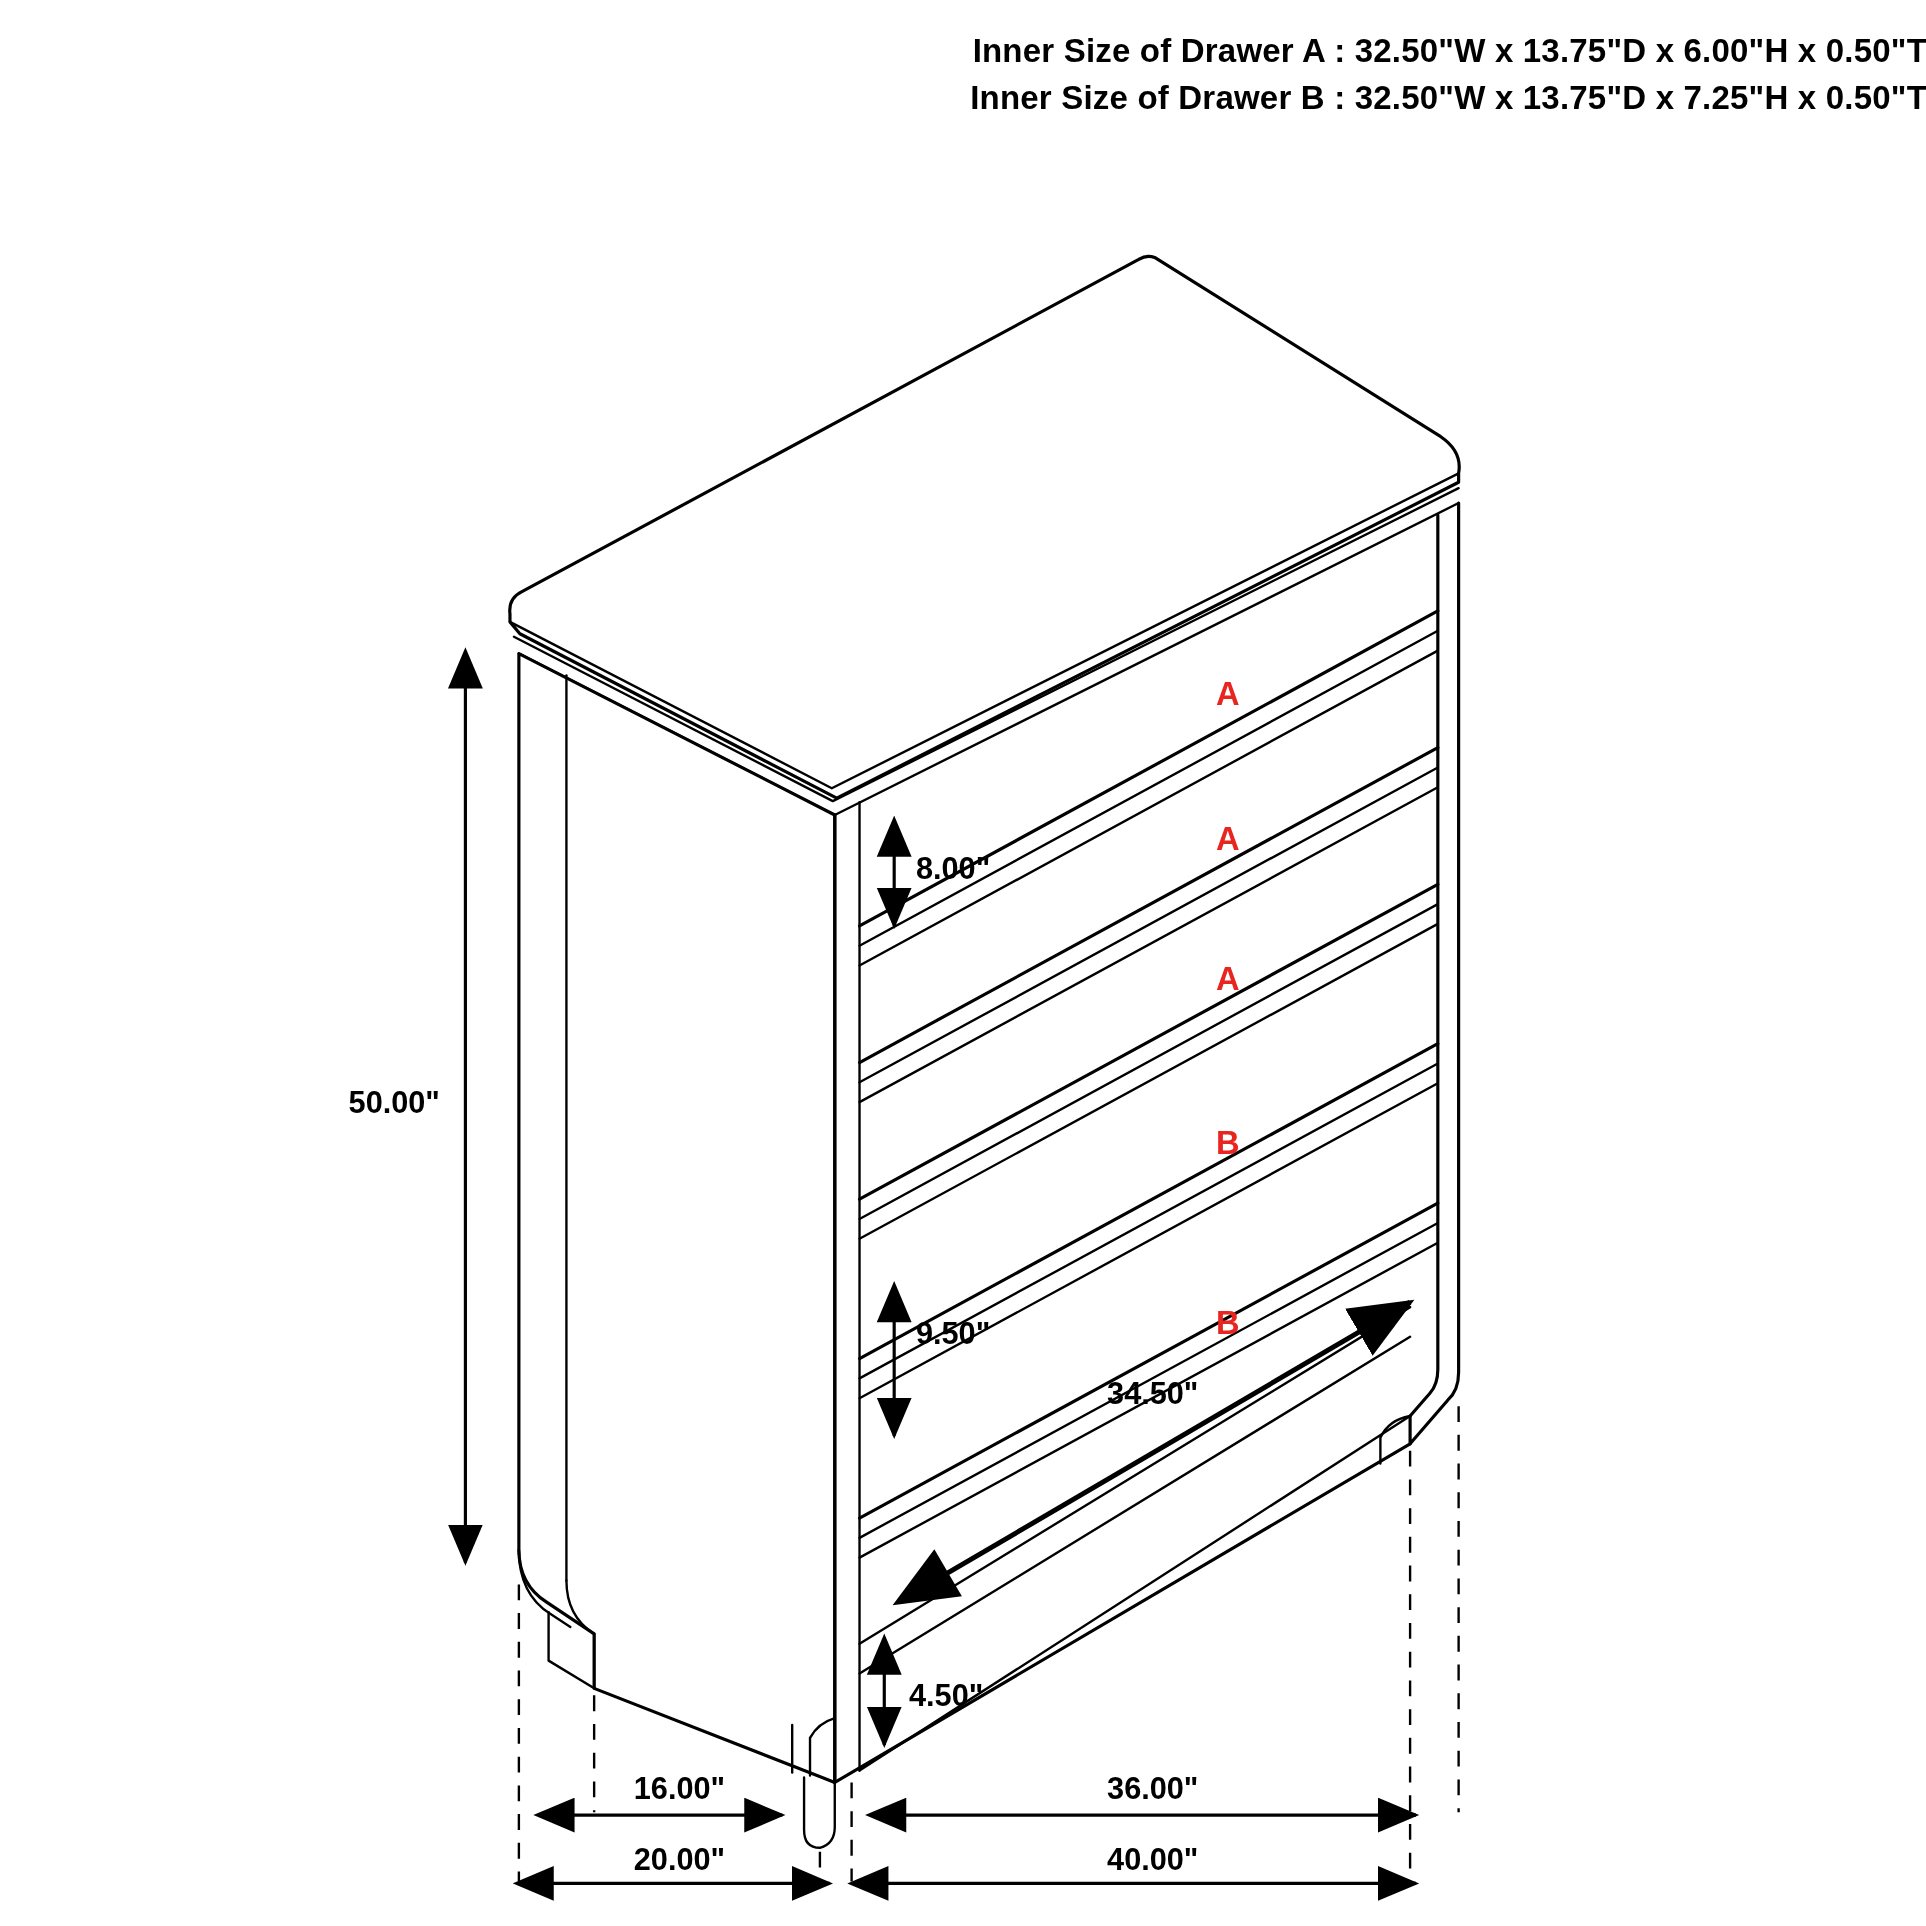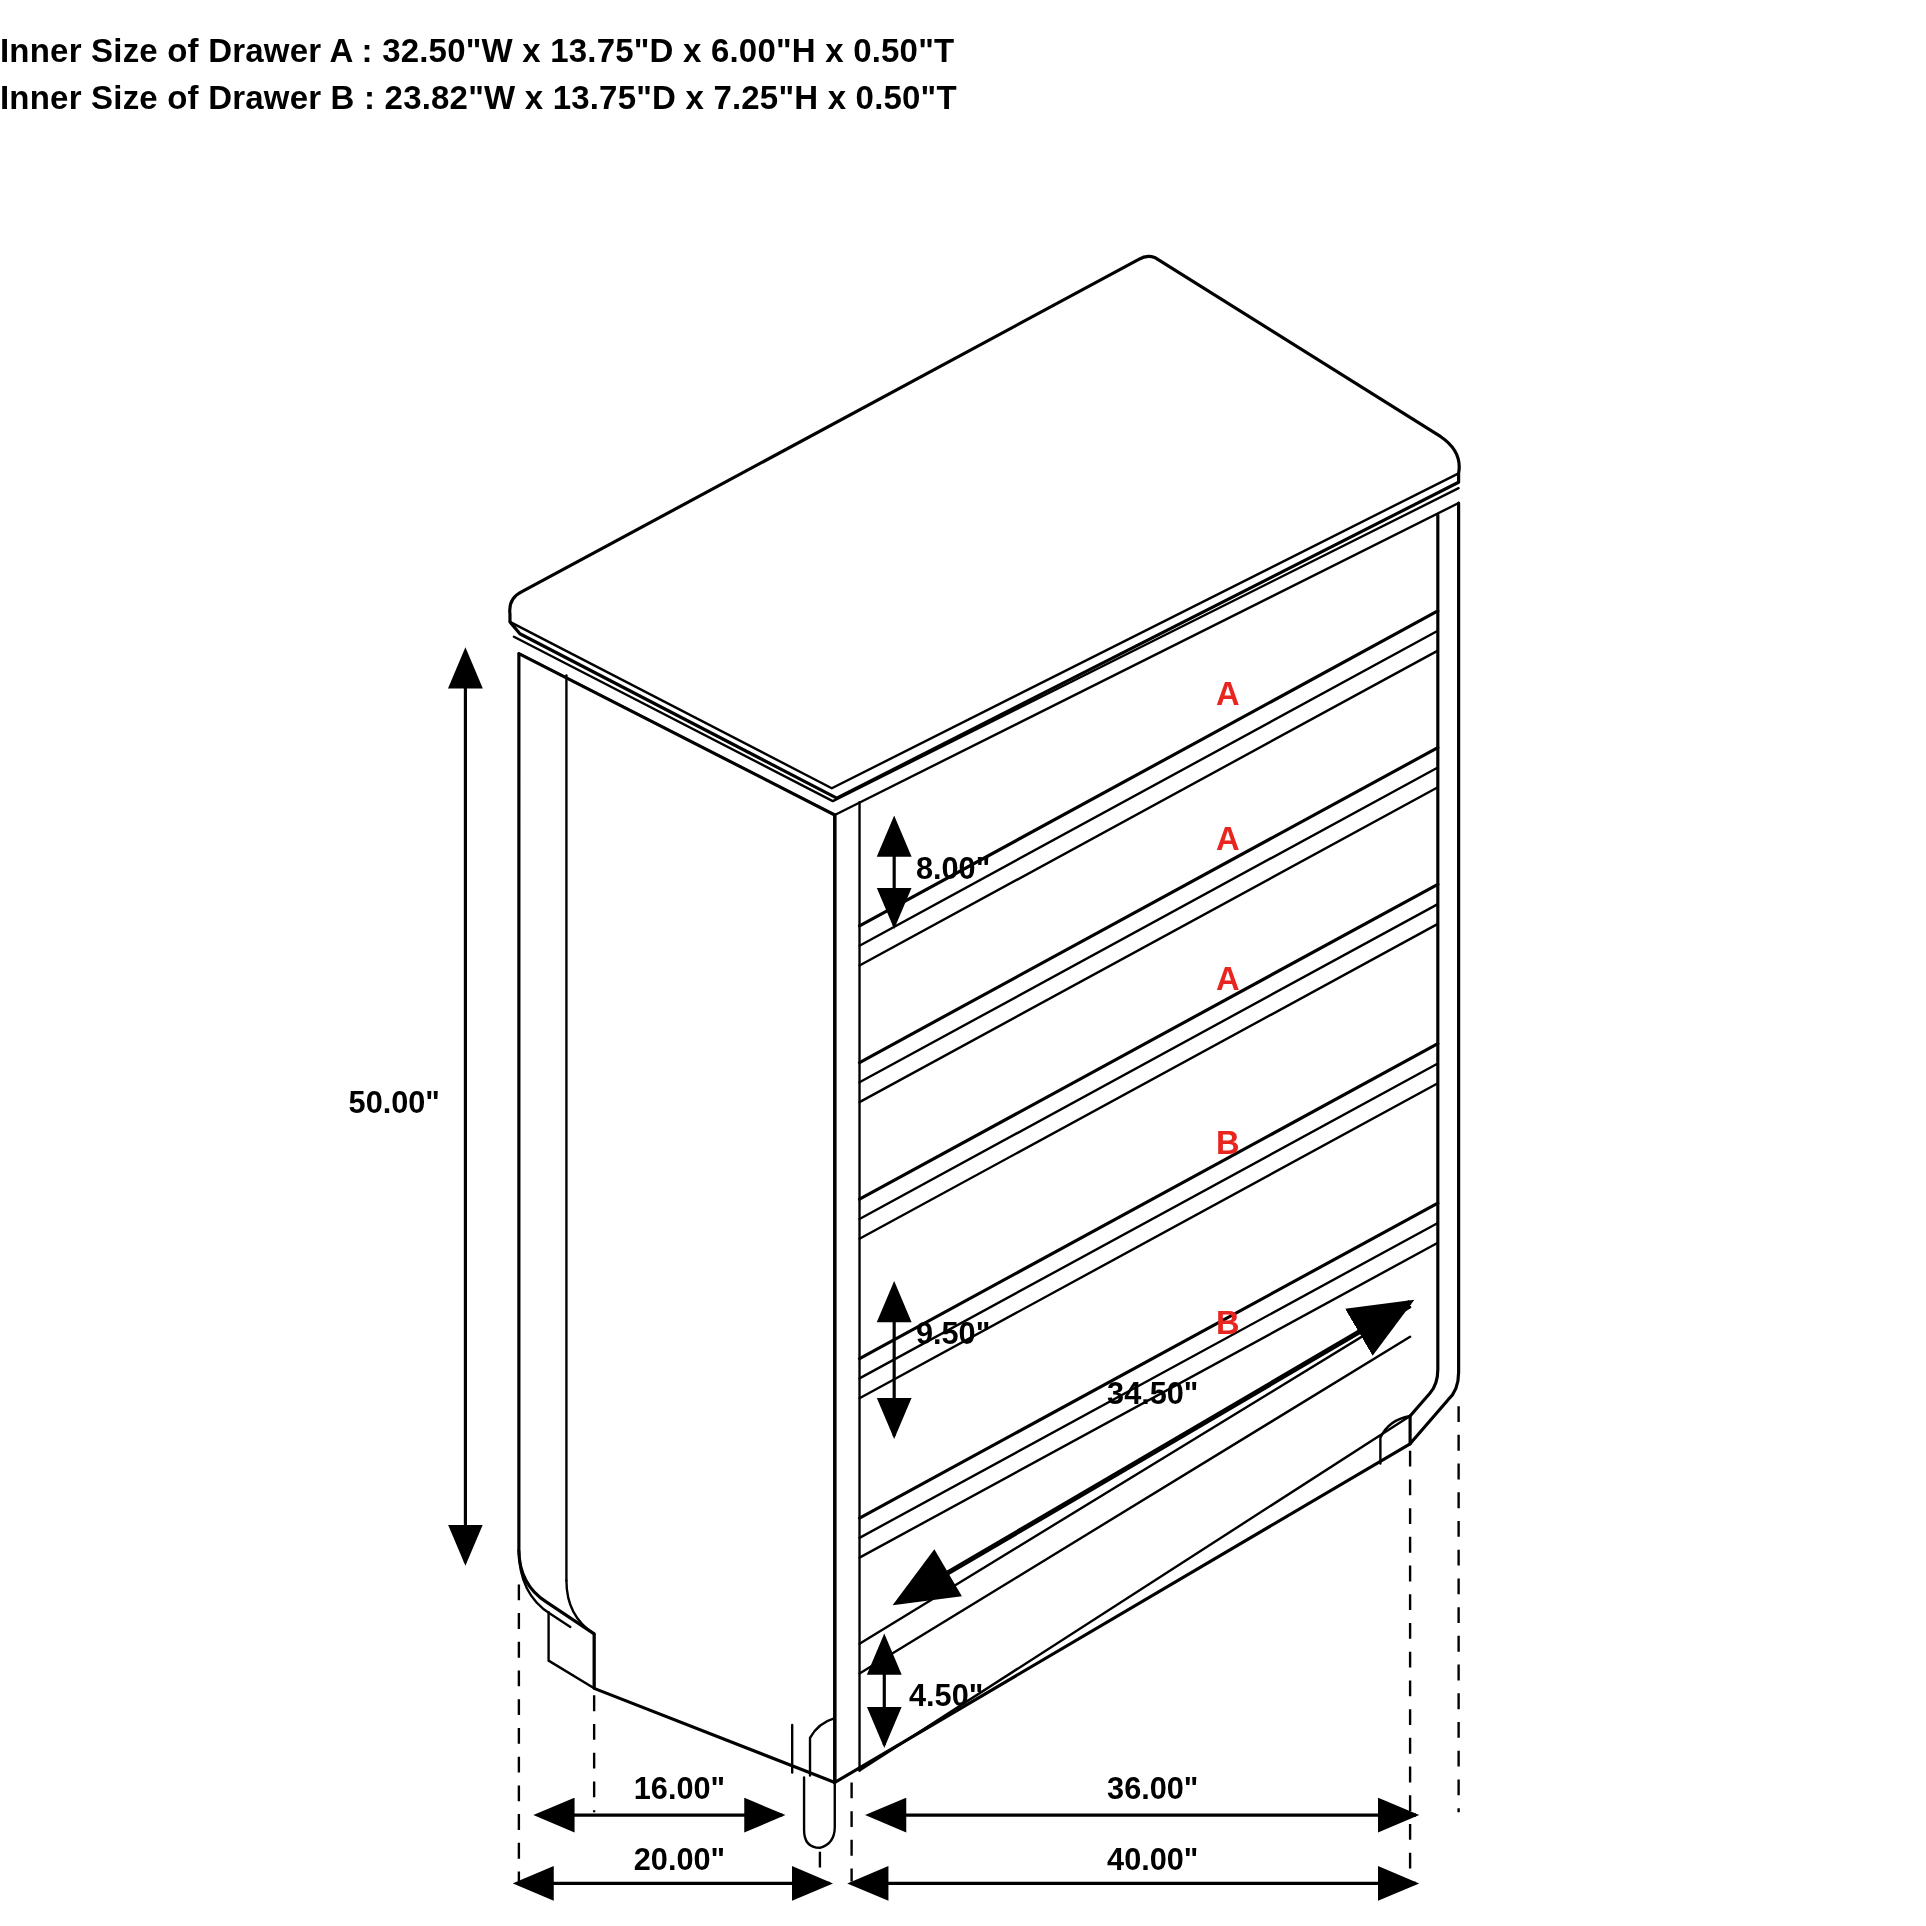--- a/index.html
+++ b/index.html
@@ -18,21 +18,21 @@
     position: absolute;
     left: 0; top: 0;
     width: 1927px;
     height: 1927px;
   }
   .title-block {
     position: absolute;
     left: 0;
     top: 28px;
     width: 1927px;
-    text-align: left;
+    text-align: right;
     pointer-events: none;
   }
   .title-line {
     font-size: 33px;
     font-weight: bold;
     color: #000000;
     line-height: 1.42;
     letter-spacing: 0.2px;
   }
   svg.drawing {
@@ -67,21 +67,21 @@
   .dash { stroke: #000000; stroke-width: 2.4; fill: none; stroke-dasharray: 16 13; }
   .fillwhite { fill: #ffffff; }
 </style>
 </head>
 <body>
 
 <div id="stage">
 
   <div class="title-block">
     <div class="title-line">Inner Size of Drawer A : 32.50"W x 13.75"D x 6.00"H x 0.50"T</div>
-    <div class="title-line">Inner Size of Drawer B : 23.82"W x 13.75"D x 7.25"H x 0.50"T</div>
+    <div class="title-line">Inner Size of Drawer B : 32.50"W x 13.75"D x 7.25"H x 0.50"T</div>
   </div>
 
   <svg class="drawing" viewBox="0 0 1946 1946">
 
     <defs>
       <marker id="arrHead" markerWidth="14" markerHeight="14" refX="11" refY="5" orient="auto" markerUnits="strokeWidth">
         <path d="M0,0 L12,5 L0,10 z" fill="#000000"></path>
       </marker>
       <marker id="arrTail" markerWidth="14" markerHeight="14" refX="1" refY="5" orient="auto" markerUnits="strokeWidth">
         <path d="M12,0 L0,5 L12,10 z" fill="#000000"></path>

